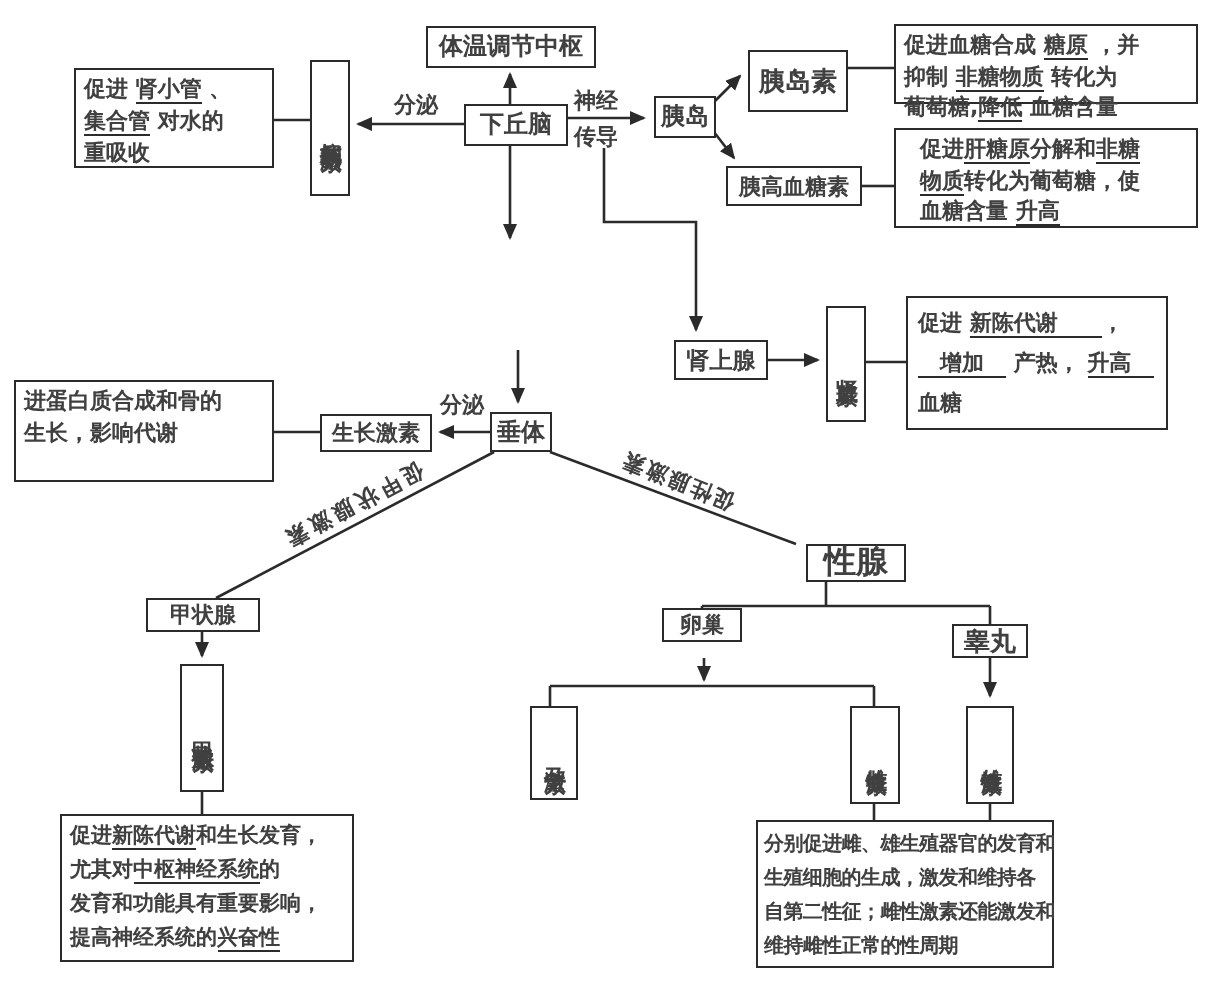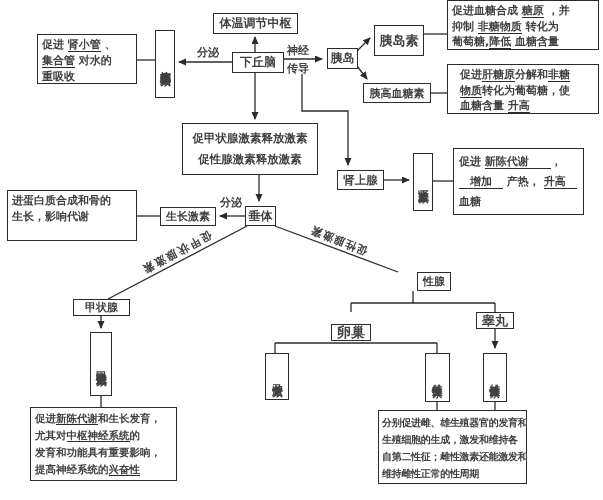--- a/index.html
+++ b/index.html
@@ -61,47 +61,43 @@
     </g>
   </svg>
 
   <div class="node" style="left:213px;top:13px;width:85px;height:21px;">体温调节中枢</div>
   <div class="node" style="left:232px;top:52px;width:52px;height:21px;">下丘脑</div>
   <div class="node vnode" style="left:155px;top:30px;width:20px;height:68px;">抗利尿激素</div>
   <div class="node" style="left:327px;top:48px;width:31px;height:21px;">胰岛</div>
   <div class="node" style="left:374px;top:25px;width:50px;height:31px;font-size:13px;">胰岛素</div>
   <div class="node" style="left:363px;top:83px;width:68px;height:20px;font-size:11px;">胰高血糖素</div>
 
-  <div class="node" style="left:182px;top:123px;width:136px;height:52px;flex-direction:column;font-size:11.5px;line-height:21px;">
-    <span>促甲状腺激素释放激素</span>
-    <span>促性腺激素释放激素</span>
-  </div>
 
   <div class="node" style="left:337px;top:170px;width:47px;height:20px;font-size:11.5px;">肾上腺</div>
   <div class="node vnode" style="left:413px;top:153px;width:20px;height:58px;">肾上腺素</div>
 
   <div class="node" style="left:160px;top:207px;width:56px;height:19px;font-size:11px;">生长激素</div>
   <div class="node" style="left:245px;top:206px;width:31px;height:20px;">垂体</div>
 
   <div class="node" style="left:73px;top:299px;width:57px;height:17px;font-size:11px;">甲状腺</div>
   <div class="node vnode" style="left:90px;top:332px;width:22px;height:64px;">甲状腺激素</div>
 
-  <div class="node" style="left:417px;top:272px;width:34px;height:19px;font-size:11px;">性腺</div>
-  <div class="node" style="left:331px;top:324px;width:40px;height:17px;font-size:14px;">卵巢</div>
+  <div class="node" style="left:403px;top:272px;width:50px;height:19px;font-size:16px;">性腺</div>
+  <div class="node" style="left:331px;top:304px;width:40px;height:17px;font-size:11px;">卵巢</div>
   <div class="node" style="left:476px;top:312px;width:38px;height:17px;font-size:13px;">睾丸</div>
   <div class="node vnode" style="left:265px;top:353px;width:24px;height:47px;">孕激素</div>
   <div class="node vnode" style="left:425px;top:353px;width:25px;height:49px;font-size:10.5px;">雌性激素</div>
   <div class="node vnode" style="left:483px;top:353px;width:24px;height:49px;font-size:10.5px;">雄性激素</div>
 
   <div class="ebox" style="left:37px;top:34px;width:100px;height:50px;">
       <div class="tl"><span>促进 </span><span class="u">肾小管</span><span> 、</span></div>
       <div class="tl"><span class="u">集合管</span><span> 对水的</span></div>
       <div class="tl"><span>重吸收</span></div>
     </div>
-  <div class="ebox" style="left:447px;top:0;width:152px;height:50px;line-height:15.5px;">
+  <div class="ebox" style="left:447px;top:12px;width:152px;height:40px;line-height:15.5px;">
       <div class="tl"><span>促进血糖合成 </span><span class="u">糖原</span><span> ，并</span></div>
       <div class="tl"><span>抑制 </span><span class="u">非糖物质</span><span> 转化为</span></div>
       <div class="tl"><span>葡萄糖,</span><span class="u">降低</span><span> 血糖含量</span></div>
     </div>
   <div class="ebox" style="left:447px;top:64px;width:152px;height:50px;line-height:15.5px;padding-left:12px;">
       <div class="tl"><span>促进</span><span class="u">肝糖原</span><span>分解和</span><span class="u">非糖</span></div>
       <div class="tl"><span class="u">物质</span><span>转化为葡萄糖，使</span></div>
       <div class="tl"><span>血糖含量 </span><span class="u">升高</span></div>
     </div>
   <div class="ebox" style="left:453px;top:148px;width:131px;height:67px;line-height:20px;padding:3px 5px;">

